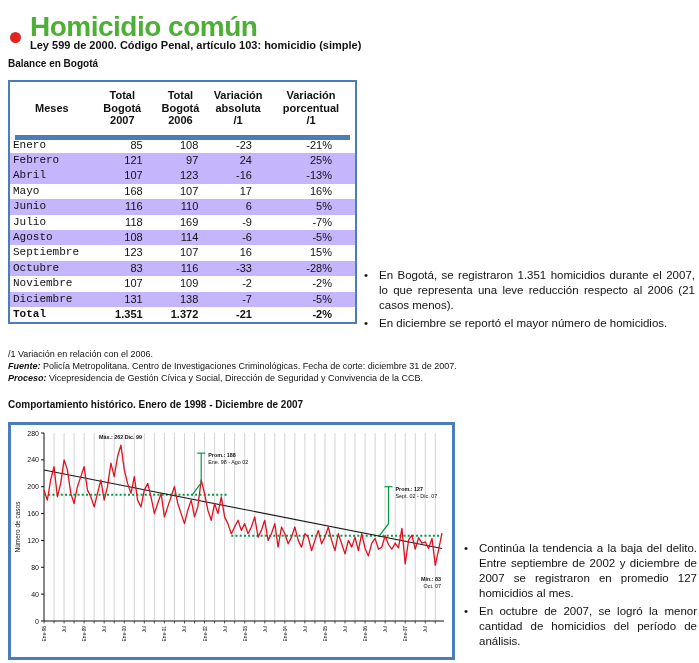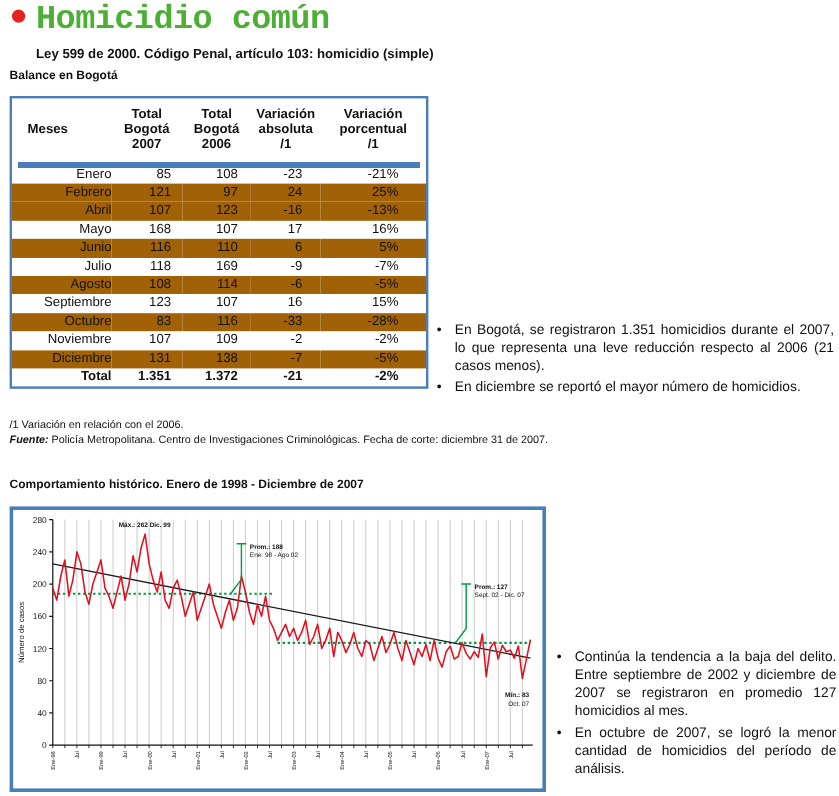--- a/index.html
+++ b/index.html
@@ -4,47 +4,47 @@
 <style>
   html,body{margin:0;padding:0;}
   body{
     width:699px;height:663px;position:relative;background:#ffffff;
     font-family:"Liberation Sans","DejaVu Sans",sans-serif;color:#111;
     overflow:hidden;
   }
   .abs{position:absolute;}
 
   
-  #title-row{left:10px;top:2px;display:flex;align-items:flex-start;font-family:Liberation Mono, monospace;}
+  #title-row{left:10px;top:12px;display:flex;align-items:flex-end;}
   #title-bullet{width:11px;height:11px;border-radius:50%;background:#e5231f;margin:6px 9px 0 0;flex:0 0 auto;}
   #page-title{font-size:28px;font-weight:bold;color:#4daf35;letter-spacing:-0.5px;line-height:1.1;}
   #page-subtitle{left:30px;top:39px;font-size:11px;font-weight:bold;color:#111;}
 
   
   .section-title{font-size:10px;font-weight:bold;color:#111;}
   #sec1-title{left:8px;top:58px;}
   #sec2-title{left:8px;top:399px;}
 
   
   #table-wrap{left:8px;top:80px;width:345px;border:2px solid #4a7ebb;background:#fff;}
   #balance-table{border-collapse:collapse;table-layout:fixed;width:100%;font-size:11px;}
   #balance-table col.c1{width:82px;} #balance-table col.c2{width:58px;}
   #balance-table col.c3{width:57px;} #balance-table col.c4{width:57px;}
   #balance-table col.c5{width:87px;}
   #balance-table th{font-weight:bold;text-align:center;vertical-align:middle;
     padding:7px 1px 8px;line-height:1.14;white-space:pre-line;font-size:11px;}
-  #balance-table th:first-child{text-align:left;padding-left:13px;}
+  #balance-table th:first-child{text-align:left;padding-left:25px;}
   .header-band{position:absolute;left:5px;right:5px;top:53px;height:5px;background:#4a7ebb;}
   #balance-table td{line-height:15.4px;padding:0;white-space:nowrap;}
-  #balance-table td:nth-child(1){text-align:right;padding-left:3px;}
+  #balance-table td:nth-child(1){text-align:left;padding-left:3px;font-family:Liberation Mono, monospace;}
   #balance-table td:nth-child(2){text-align:right;padding-right:9px;}
   #balance-table td:nth-child(3){text-align:right;padding-right:11px;}
   #balance-table td:nth-child(4){text-align:right;padding-right:15px;}
   #balance-table td:nth-child(5){text-align:right;padding-right:23px;}
-  #balance-table tr.alt{background:#a16207;}
+  #balance-table tr.alt{background:#c4b5fd;}
   #balance-table tr.total td{font-weight:bold;}
   #balance-table tbody{border-top:3px solid transparent;}
 
   
   #footnotes{left:8px;top:348px;width:460px;font-size:9px;line-height:1.35;color:#111;}
   .fn-label{font-weight:bold;font-style:italic;}
 
   
   ul.bullets{margin:0;padding:0;list-style:none;font-size:11.5px;line-height:1.3;text-align:justify;color:#111;}
   ul.bullets li{position:relative;padding-left:22px;margin-bottom:3px;}
@@ -180,20 +180,21 @@
           <td>-2%</td>
         </tr>
       </tbody>
   </table>
   <div class="header-band"></div>
 </div>
 
 <div class="abs" id="footnotes">
   <div>/1 Variación en relación con el 2006.</div>
   <div><span class="fn-label">Fuente:</span><span> Policía Metropolitana. Centro de Investigaciones Criminológicas. Fecha de corte: diciembre 31 de 2007.</span></div>
+  <div><span class="fn-label">Proceso:</span><span> Vicepresidencia de Gestión Cívica y Social, Dirección de Seguridad y Convivencia de la CCB.</span></div>
 </div>
 
 <ul class="abs bullets" id="bullets1">
   <li>En Bogotá, se registraron 1.351 homicidios durante el 2007, lo que representa una leve reducción respecto al 2006 (21 casos menos).</li>
   <li>En diciembre se reportó el mayor número de homicidios.</li>
 </ul>
 
 <div class="abs section-title" id="sec2-title">Comportamiento histórico. Enero de 1998 - Diciembre de 2007</div>
 
 <div class="abs" id="chart-box">

